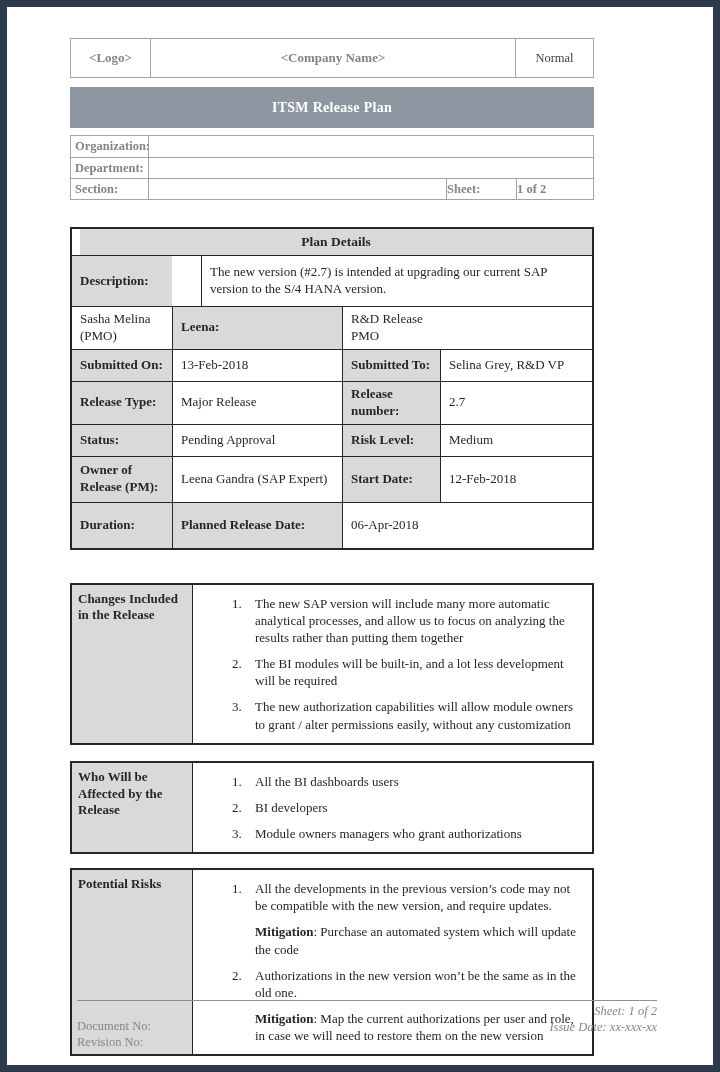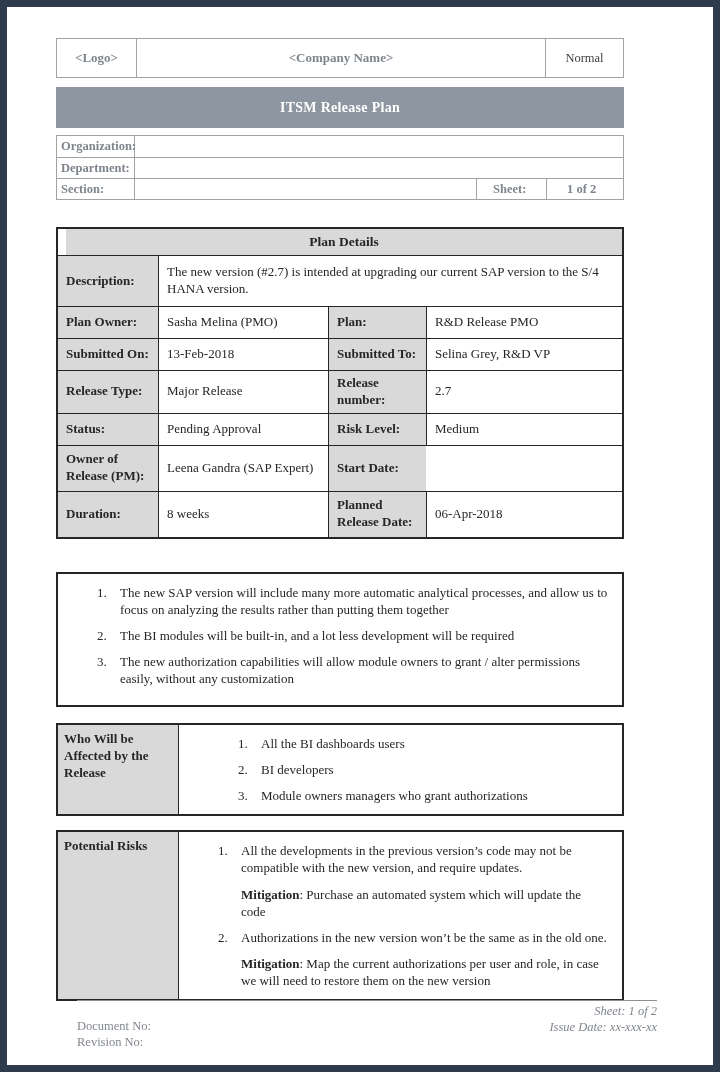--- a/index.html
+++ b/index.html
@@ -3,58 +3,58 @@
 <meta charset="utf-8">
 <style>
   :root{
     --frame:#2e3b4e; --titlebar:#8d96a1; --shading:#d9d9d9;
     --line:#a3a3a3; --ink:#262626; --muted:#7f858c;
   }
   *{box-sizing:border-box; margin:0; padding:0;}
   html,body{width:720px;height:1072px;background:#fff;}
   body{font-family:"Liberation Serif","DejaVu Serif",serif; color:var(--ink);}
   .page{position:relative; width:720px; height:1072px; border:7px solid var(--frame); background:#fff; overflow:hidden;}
-  .content{position:absolute; left:49px; top:0; width:568px;border-radius:27px;}
+  .content{position:absolute; left:63px; top:0; width:524px;border-radius:27px;}
 
   
   .hdr-table{margin-top:31px; display:flex; border:1px solid var(--line); height:40px;}
   .hdr-cell{display:flex; align-items:center; justify-content:center; font-weight:bold; color:var(--muted); font-size:13px;}
   .hdr-logo{width:80px; border-right:1px solid var(--line);}
   .hdr-company{flex:1;}
   .hdr-badge{width:78px; border-left:1px solid var(--line); font-weight:normal; font-size:12.5px; color:#404040;}
 
   
   .title-bar{margin-top:9px; height:41px; background:var(--titlebar); color:#fff;
     display:flex; align-items:center; justify-content:center; font-size:14px; font-weight:bold; letter-spacing:.3px;}
 
   
   .info-table{margin-top:7px; border:1px solid var(--line); font-size:12.5px; color:var(--muted); font-weight:bold;}
   .info-row{display:flex; height:21px; align-items:center;}
   .info-row + .info-row{border-top:1px solid var(--line);}
   .info-label{width:78px; padding-left:4px; border-right:1px solid var(--line); height:100%; display:flex; align-items:center;}
   .info-value{flex:1; height:100%;}
-  .info-sheet-label{width:70px; padding-left:16px; border-left:1px solid var(--line); height:100%; display:flex; align-items:center;}
-  .info-sheet-value{width:77px; padding-left:20px; border-left:1px solid var(--line); height:100%; display:flex; align-items:center;}
+  .info-sheet-label{width:70px; padding-left:0; border-left:1px solid var(--line); height:100%; display:flex; align-items:center;}
+  .info-sheet-value{width:77px; padding-left:0; border-left:1px solid var(--line); height:100%; display:flex; align-items:center;}
 
   
   .pd-table{margin-top:27px; border:2px solid var(--ink); font-size:13px;}
   .pd-header{background:var(--shading); min-height:26px; display:flex; align-items:center; justify-content:center;
     font-weight:bold; font-size:13.5px;margin-left:8px;}
   .pd-row{display:grid; grid-template-columns:100px 170px 98px 1fr; border-top:1.5px solid var(--ink);}
-  .pd-row.desc{grid-template-columns:100px 1fr;}
+  .pd-row.desc{grid-template-columns:100px 1fr;gap:29px;}
   .pd-cell{padding:4px 8px; display:flex; align-items:center; min-height:31px; border-left:1.5px solid var(--ink); line-height:1.3;}
   .pd-cell:first-child{border-left:none;}
   .pd-cell.label{background:var(--shading); font-weight:bold;}
   .pd-row.desc .pd-cell{min-height:50px;}
   .pd-row.tall .pd-cell{min-height:45px;}
 
   
   .sec-table{display:flex; border:2px solid var(--ink); font-size:13px;}
   .sec-changes{margin-top:33px; min-height:135px;}
-  .sec-affected{margin-top:16px; min-height:77px;gap:20px;}
+  .sec-affected{margin-top:16px; min-height:77px;}
   .sec-risks{margin-top:14px; min-height:142px;}
   .sec-label{width:121px; background:var(--shading); border-right:1.5px solid var(--ink);
     padding:6px 6px; font-weight:bold; line-height:1.3;}
   .sec-body{flex:1; padding:10px 14px 10px 0;}
   .li{position:relative; padding-left:62px; line-height:1.32;}
   .li + .li{margin-top:9px;}
   .li .num{position:absolute; left:39px;}
 
   
   .footer{position:absolute; left:70px; top:993px; width:580px; border-top:1px solid #8f8f8f;
@@ -96,23 +96,22 @@
 
     <div class="pd-table">
       <div class="pd-header">Plan Details</div>
 
       <div class="pd-row desc">
         <div class="pd-cell label">Description:</div>
         <div class="pd-cell">The new version (#2.7) is intended at upgrading our current SAP version to the S/4 HANA version.</div>
       </div>
 
       <div class="pd-row">
-        <div class="pd-cell label">Plan Owner:</div>
         <div class="pd-cell">Sasha Melina (PMO)</div>
-        <div class="pd-cell label">Plan:</div>
+        <div class="pd-cell label">Leena:</div>
         <div class="pd-cell">R&amp;D Release PMO</div>
       </div>
 
       <div class="pd-row">
         <div class="pd-cell label">Submitted On:</div>
         <div class="pd-cell">13-Feb-2018</div>
         <div class="pd-cell label">Submitted To:</div>
         <div class="pd-cell">Selina Grey, R&amp;D VP</div>
       </div>
 
@@ -127,31 +126,32 @@
         <div class="pd-cell label">Status:</div>
         <div class="pd-cell">Pending Approval</div>
         <div class="pd-cell label">Risk Level:</div>
         <div class="pd-cell">Medium</div>
       </div>
 
       <div class="pd-row tall">
         <div class="pd-cell label">Owner of Release (PM):</div>
         <div class="pd-cell">Leena Gandra (SAP Expert)</div>
         <div class="pd-cell label">Start Date:</div>
+        <div class="pd-cell">12-Feb-2018</div>
       </div>
 
       <div class="pd-row tall">
         <div class="pd-cell label">Duration:</div>
-        <div class="pd-cell">8 weeks</div>
         <div class="pd-cell label">Planned Release Date:</div>
         <div class="pd-cell">06-Apr-2018</div>
       </div>
     </div>
 
     <div class="sec-table sec-changes">
+      <div class="sec-label">Changes Included in the Release</div>
       <div class="sec-body">
         <div class="li">
           <span class="num">1.</span>
           <span>The new SAP version will include many more automatic analytical processes, and allow us to focus on analyzing the results rather than putting them together</span>
         </div>
         <div class="li">
           <span class="num">2.</span>
           <span>The BI modules will be built-in, and a lot less development will be required</span>
         </div>
         <div class="li">

